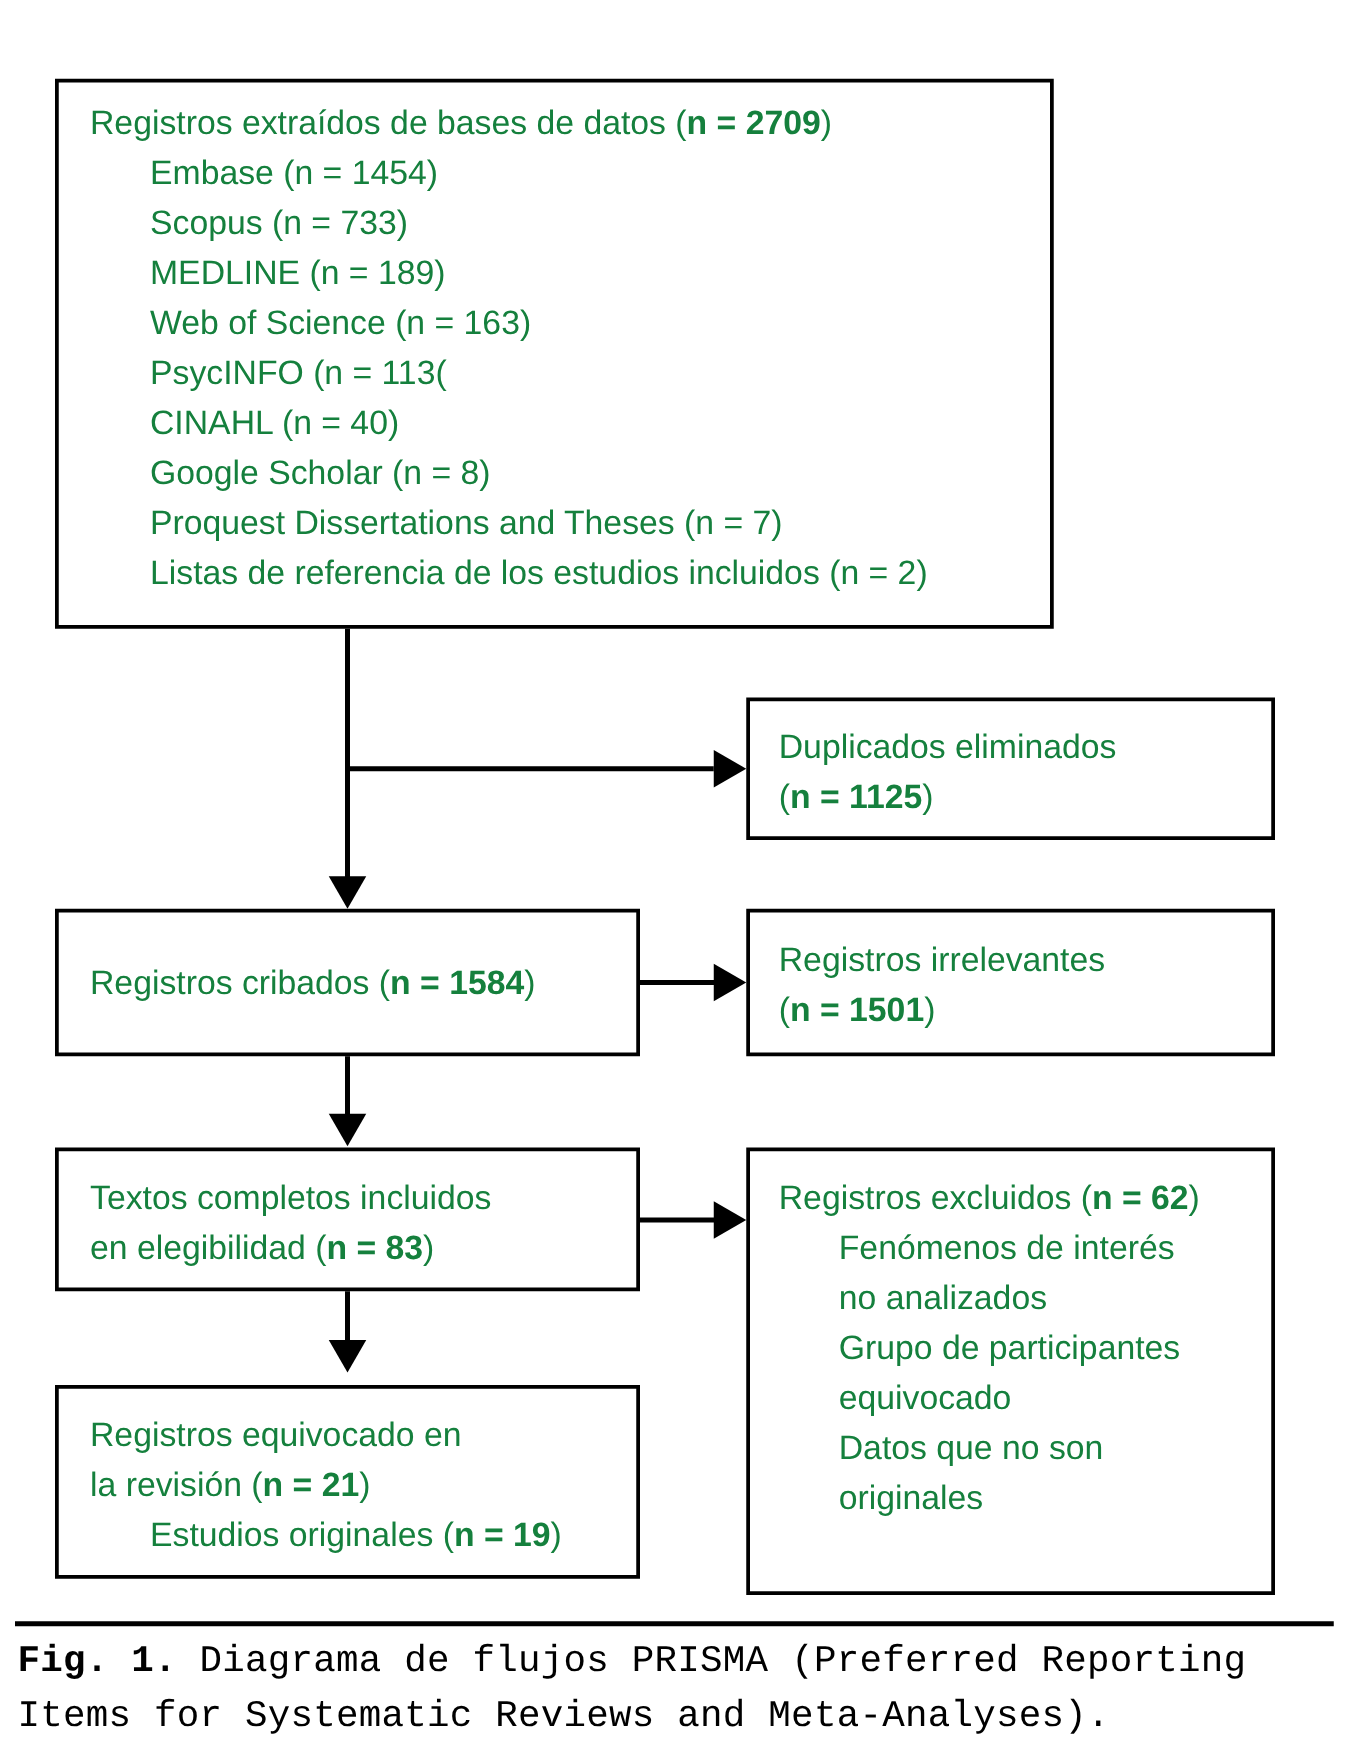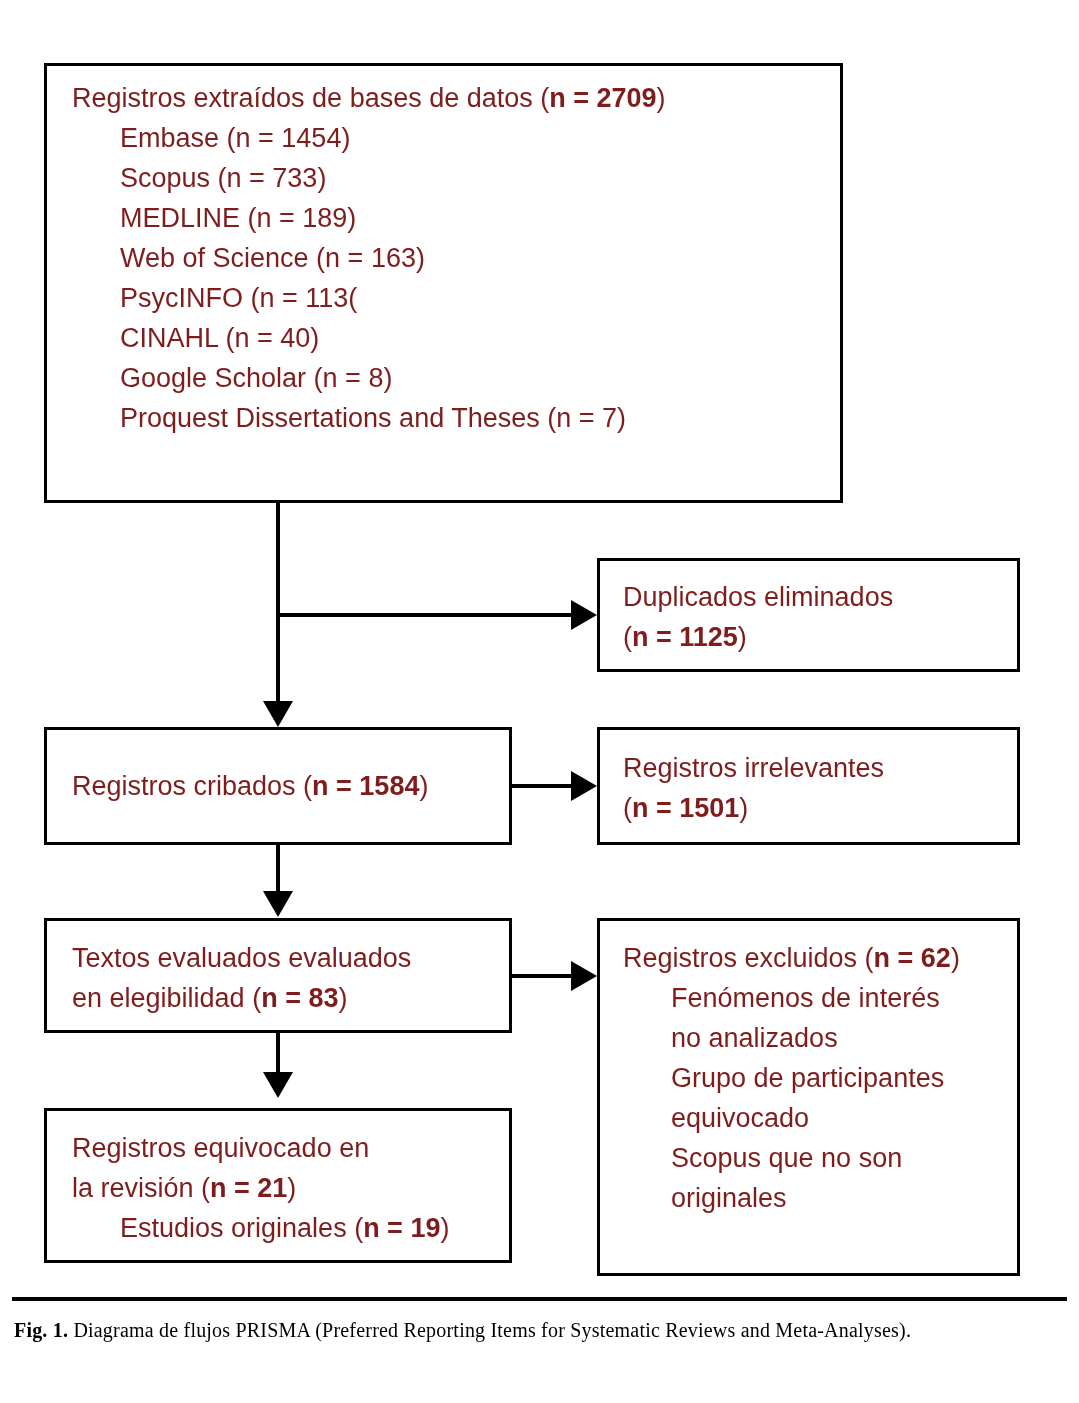--- a/index.html
+++ b/index.html
@@ -22,21 +22,21 @@
     position: absolute;
     box-sizing: border-box;
     border: 3px solid #000000;
     background: #ffffff;
   }
   .box-text {
     position: absolute;
     box-sizing: border-box;
     font-size: 27px;
     line-height: 40px;
-    color: #7f1d1d;
+    color: #15803d;
     white-space: nowrap;
   }
   .line {
     white-space: nowrap;
   }
   .indent-1 { padding-left: 48px; }
   b { font-weight: bold; }
 
   
   .vline {
@@ -67,22 +67,22 @@
   }
 
   
   .caption-rule {
     position: absolute;
     height: 4px;
     background: #000000;
   }
   .caption {
     position: absolute;
-    font-family: Liberation Serif, serif;
-    font-size: 20px;
+    font-family: Liberation Mono, monospace;
+    font-size: 30px;
     line-height: 44px;
     letter-spacing: 0.2px;
     color: #000000;
   }
   .caption b { font-weight: bold; }
 </style>
 </head>
 <body>
 
 <div id="page">
@@ -91,20 +91,21 @@
   <div class="box-text" style="left:72px; top:78px; width:760px;">
     <div class="line"><span>Registros extraídos de bases de datos (</span><b>n = 2709</b><span>)</span></div>
     <div class="line indent-1">Embase (n = 1454)</div>
     <div class="line indent-1">Scopus (n = 733)</div>
     <div class="line indent-1">MEDLINE (n = 189)</div>
     <div class="line indent-1">Web of Science (n = 163)</div>
     <div class="line indent-1">PsycINFO (n = 113(</div>
     <div class="line indent-1">CINAHL (n = 40)</div>
     <div class="line indent-1">Google Scholar (n = 8)</div>
     <div class="line indent-1">Proquest Dissertations and Theses (n = 7)</div>
+    <div class="line indent-1">Listas de referencia de los estudios incluidos (n = 2)</div>
   </div>
 
   <div class="vline" style="left:276px; top:503px; height:202px;"></div>
   <div class="arrow-down" style="left:263px; top:701px;"></div>
   <div class="hline" style="left:276px; top:613px; width:295px;"></div>
   <div class="arrow-right" style="left:571px; top:600px;"></div>
 
   <div class="box" style="left:597px; top:558px; width:423px; height:114px;"></div>
   <div class="box-text" style="left:623px; top:577px; width:390px;">
     <div class="line">Duplicados eliminados</div>
@@ -123,35 +124,35 @@
   <div class="box-text" style="left:623px; top:748px; width:390px;">
     <div class="line">Registros irrelevantes</div>
     <div class="line"><span>(</span><b>n = 1501</b><span>)</span></div>
   </div>
 
   <div class="vline" style="left:276px; top:845px; height:48px;"></div>
   <div class="arrow-down" style="left:263px; top:891px;"></div>
 
   <div class="box" style="left:44px; top:918px; width:468px; height:115px;"></div>
   <div class="box-text" style="left:72px; top:938px; width:430px;">
-    <div class="line">Textos evaluados evaluados</div>
+    <div class="line">Textos completos incluidos</div>
     <div class="line"><span>en elegibilidad (</span><b>n = 83</b><span>)</span></div>
   </div>
 
   <div class="hline" style="left:512px; top:974px; width:60px;"></div>
   <div class="arrow-right" style="left:571px; top:961px;"></div>
 
   <div class="box" style="left:597px; top:918px; width:423px; height:358px;"></div>
   <div class="box-text" style="left:623px; top:938px; width:390px;">
     <div class="line"><span>Registros excluidos (</span><b>n = 62</b><span>)</span></div>
     <div class="line indent-1">Fenómenos de interés</div>
     <div class="line indent-1">no analizados</div>
     <div class="line indent-1">Grupo de participantes</div>
     <div class="line indent-1">equivocado</div>
-    <div class="line indent-1">Scopus que no son</div>
+    <div class="line indent-1">Datos que no son</div>
     <div class="line indent-1">originales</div>
   </div>
 
   <div class="vline" style="left:276px; top:1033px; height:42px;"></div>
   <div class="arrow-down" style="left:263px; top:1072px;"></div>
 
   <div class="box" style="left:44px; top:1108px; width:468px; height:155px;"></div>
   <div class="box-text" style="left:72px; top:1128px; width:430px;">
     <div class="line">Registros equivocado en</div>
     <div class="line"><span>la revisión (</span><b>n = 21</b><span>)</span></div>

